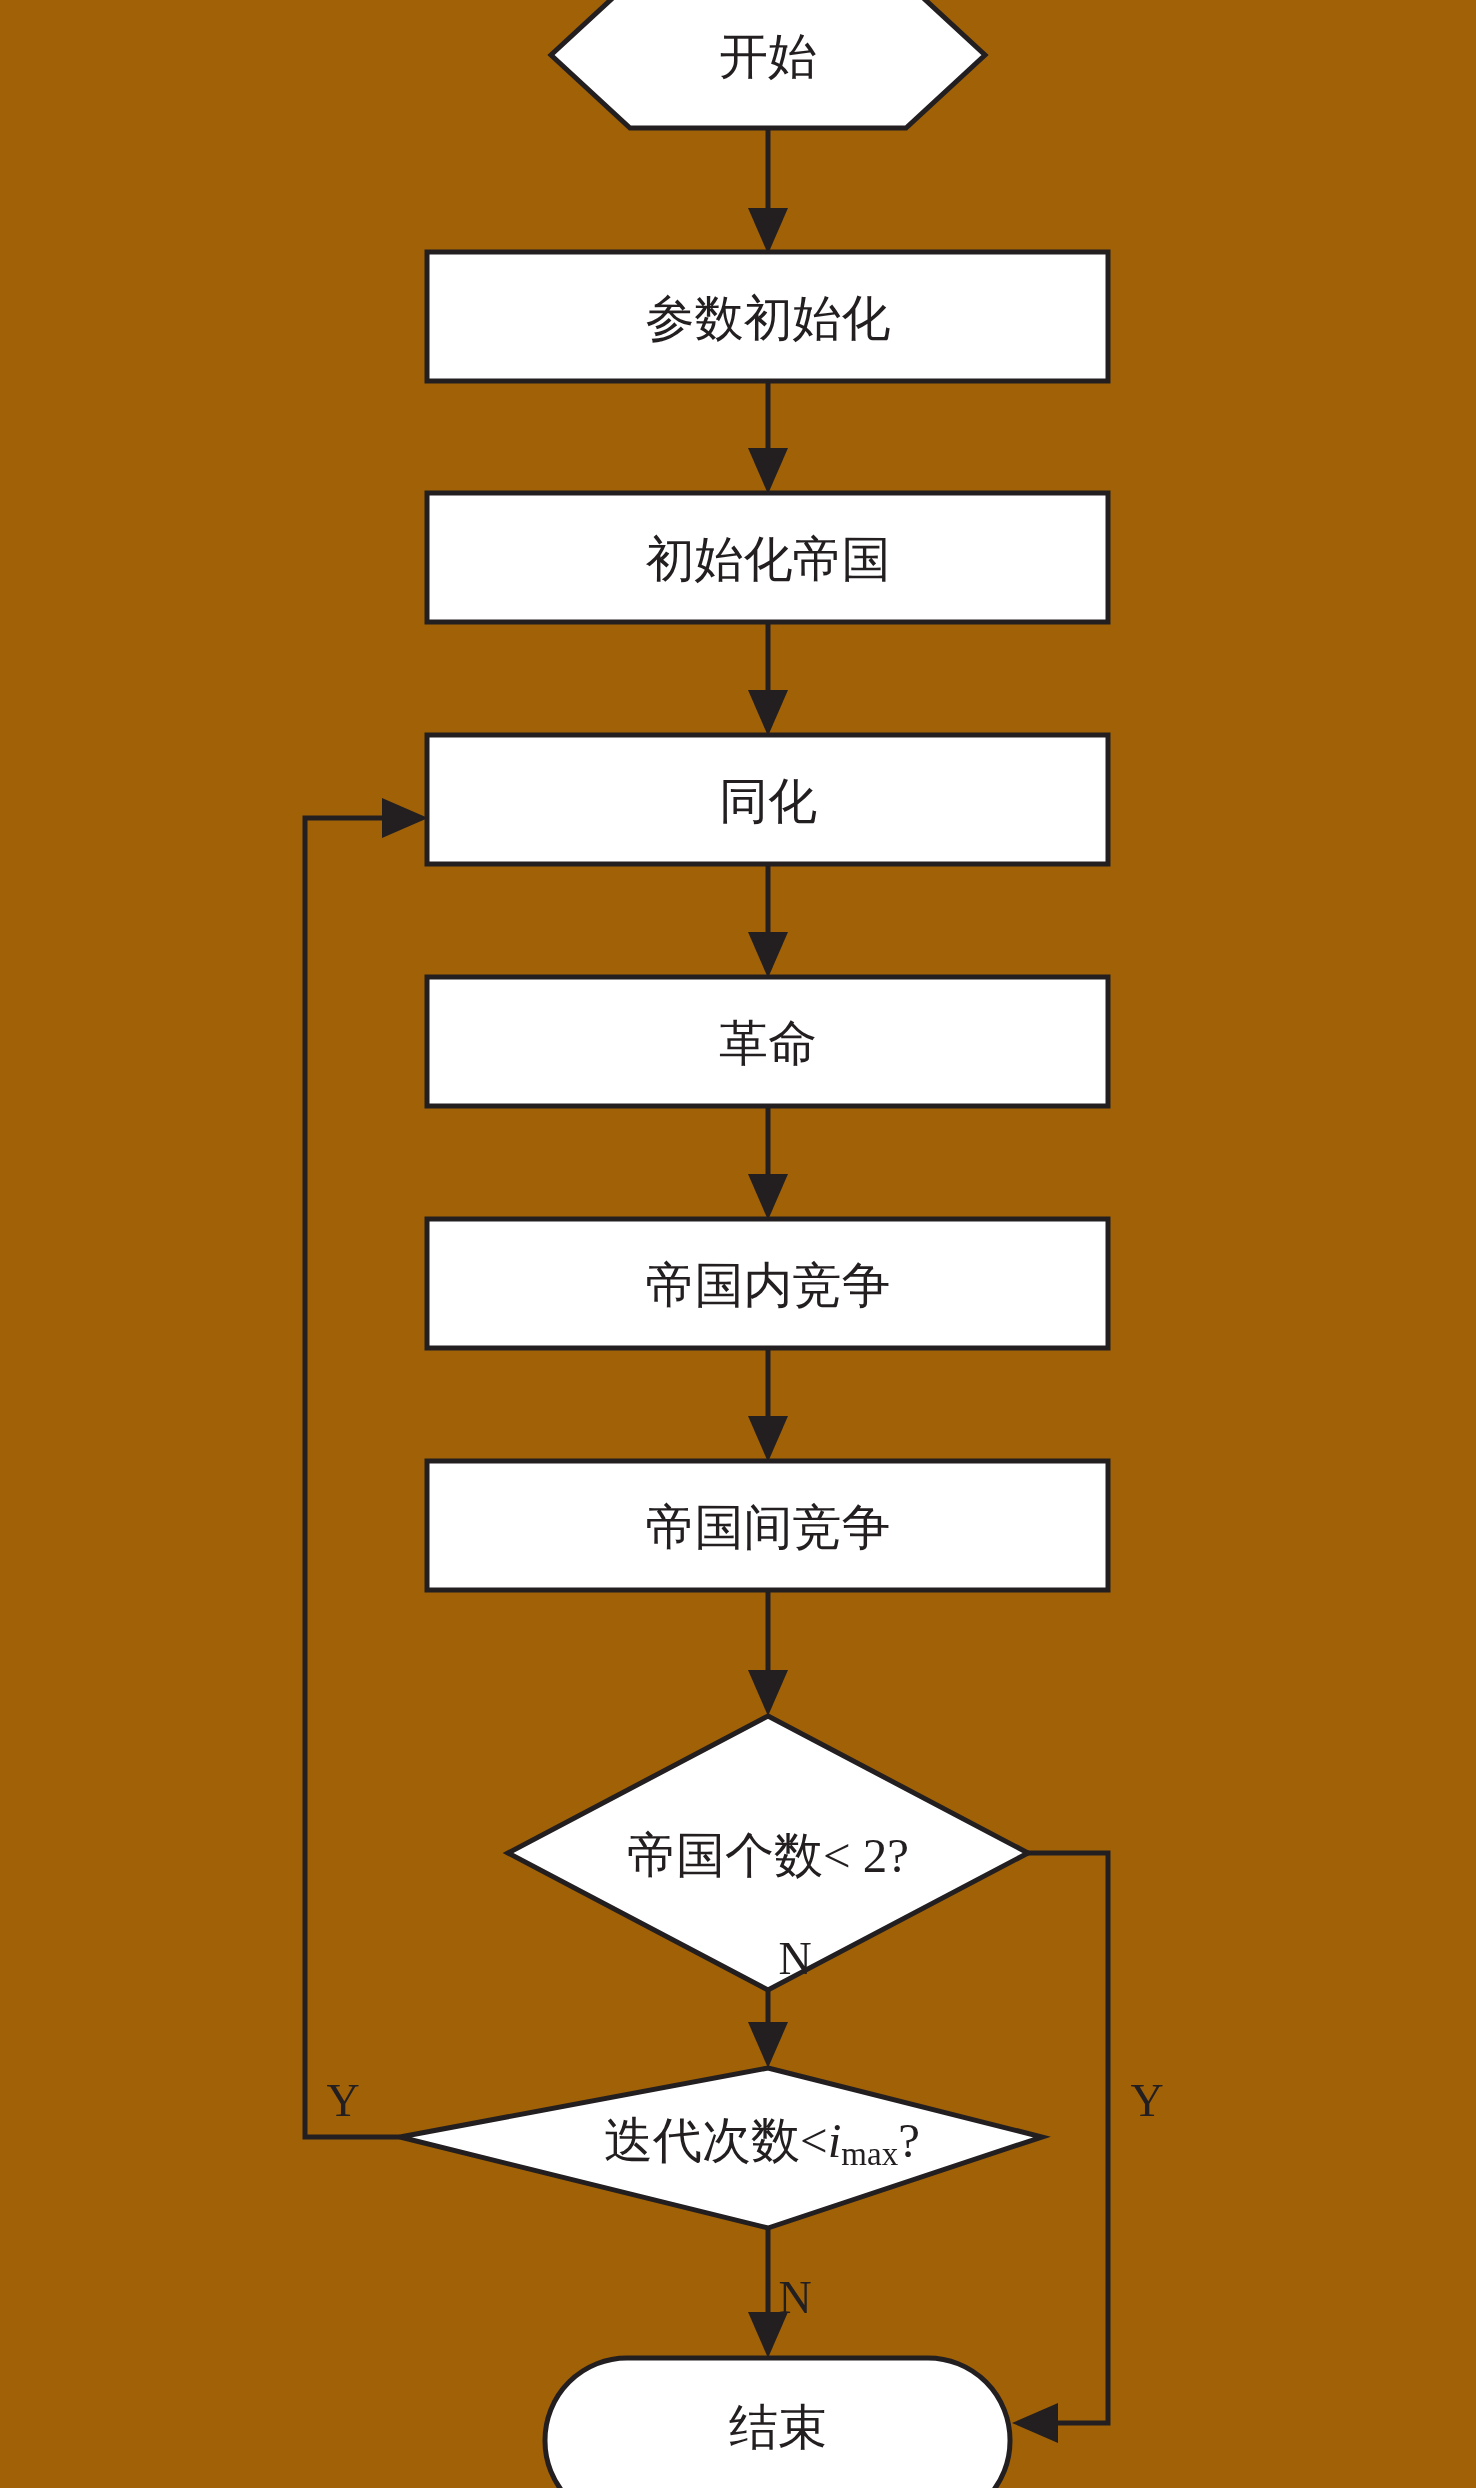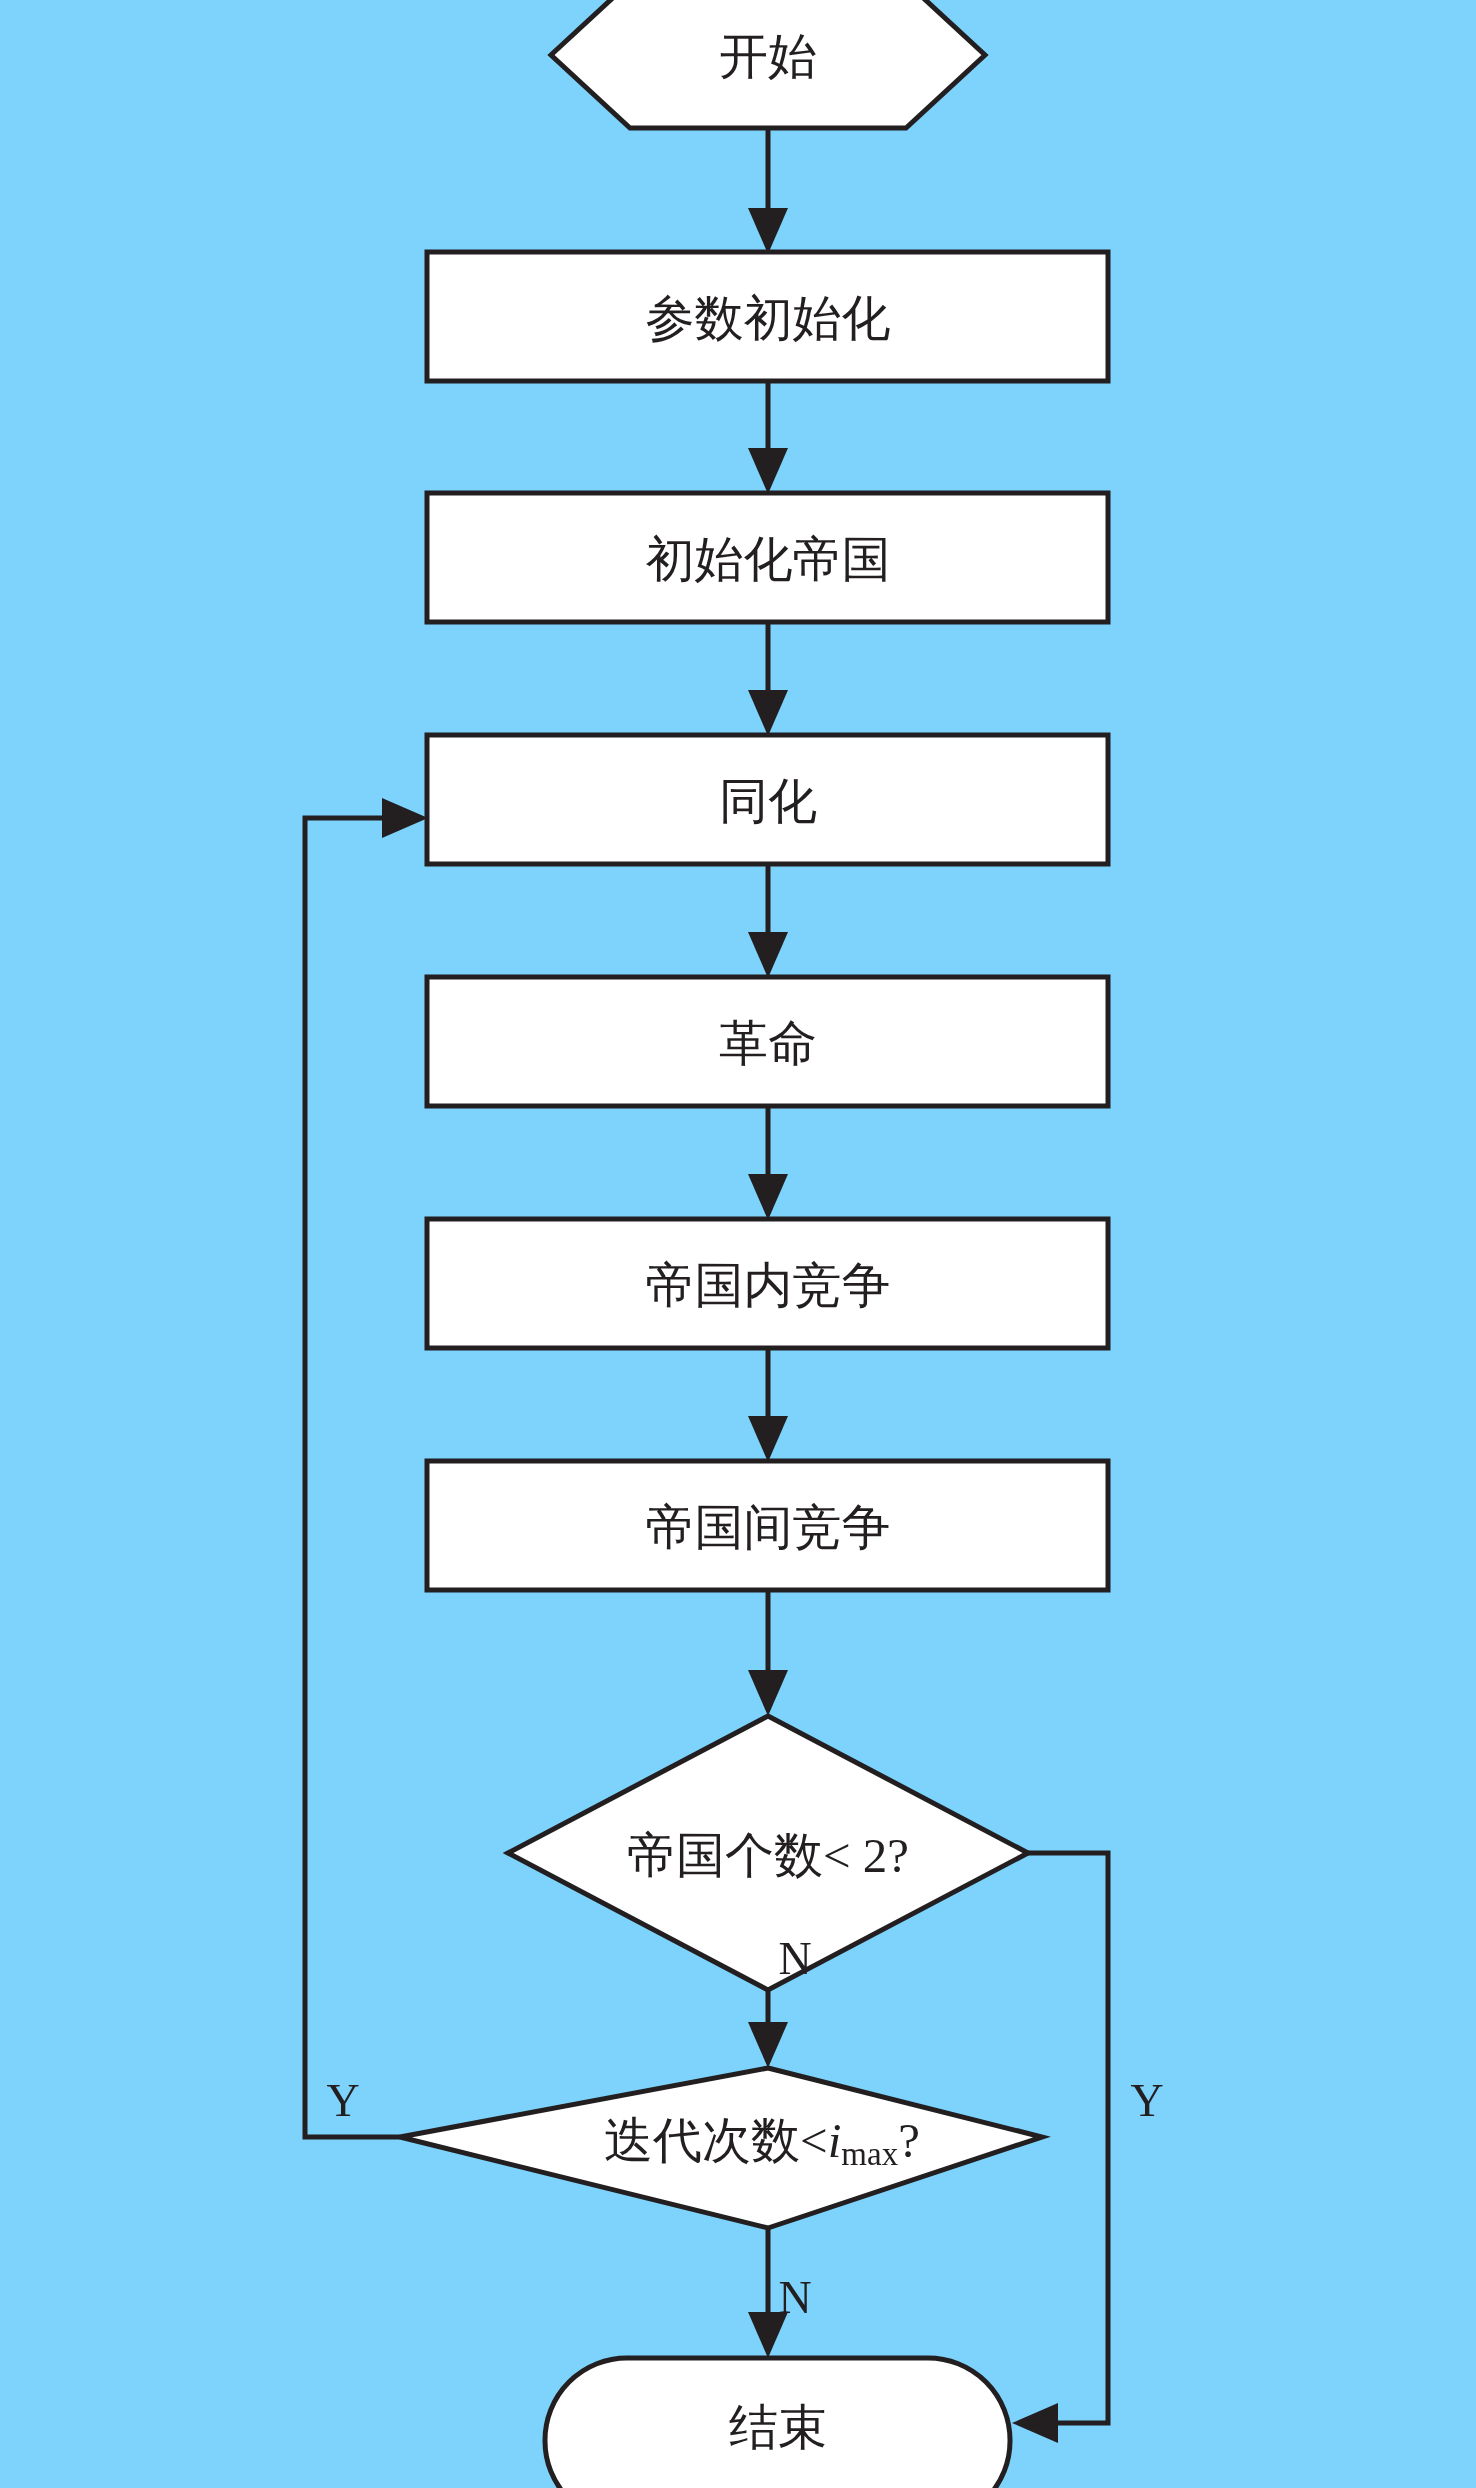--- a/index.html
+++ b/index.html
@@ -7,21 +7,21 @@
     padding: 0;
     background: #ffffff;
   }
   body {
     font-family: "Liberation Serif", "DejaVu Serif", serif;
   }
   #flowchart-root {
     position: relative;
     width: 1476px;
     height: 2488px;
-    background: #7dd3fc;
+    background: #a16207;
     overflow: hidden;
   }
   #flow-svg {
     position: absolute;
     top: 0;
     left: 0;
     width: 1476px;
     height: 2488px;
   }
   .node-shape {

